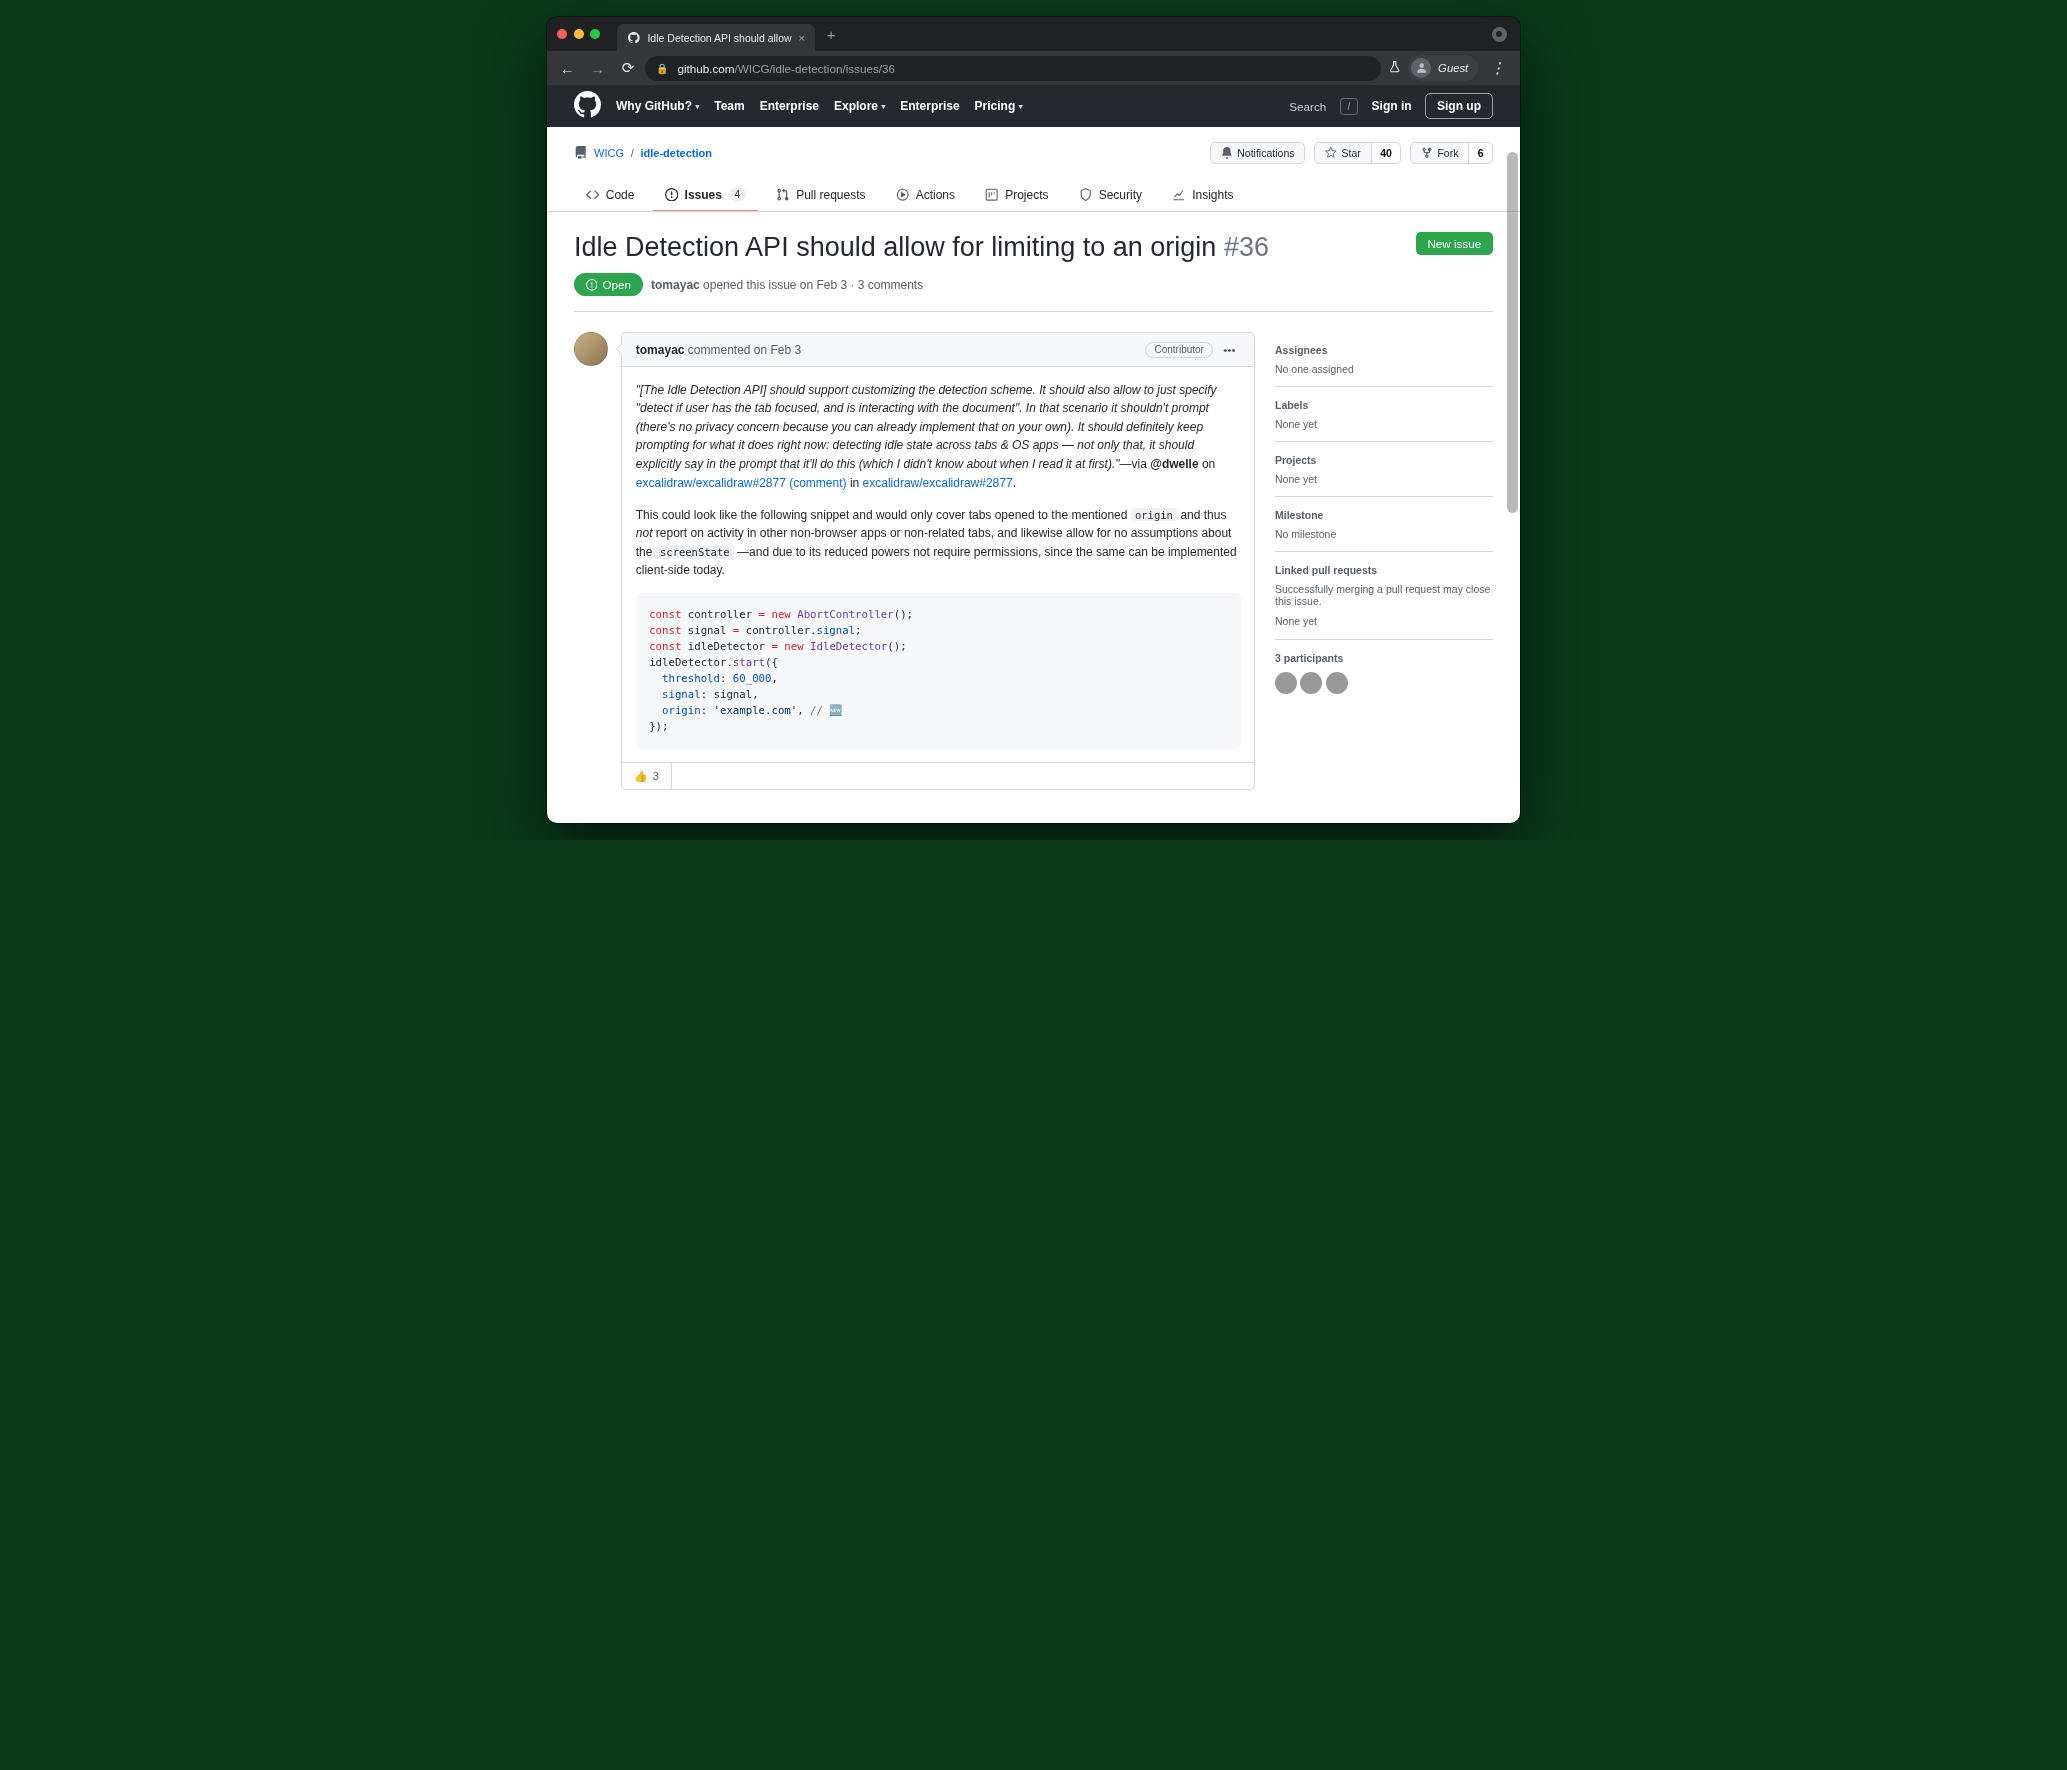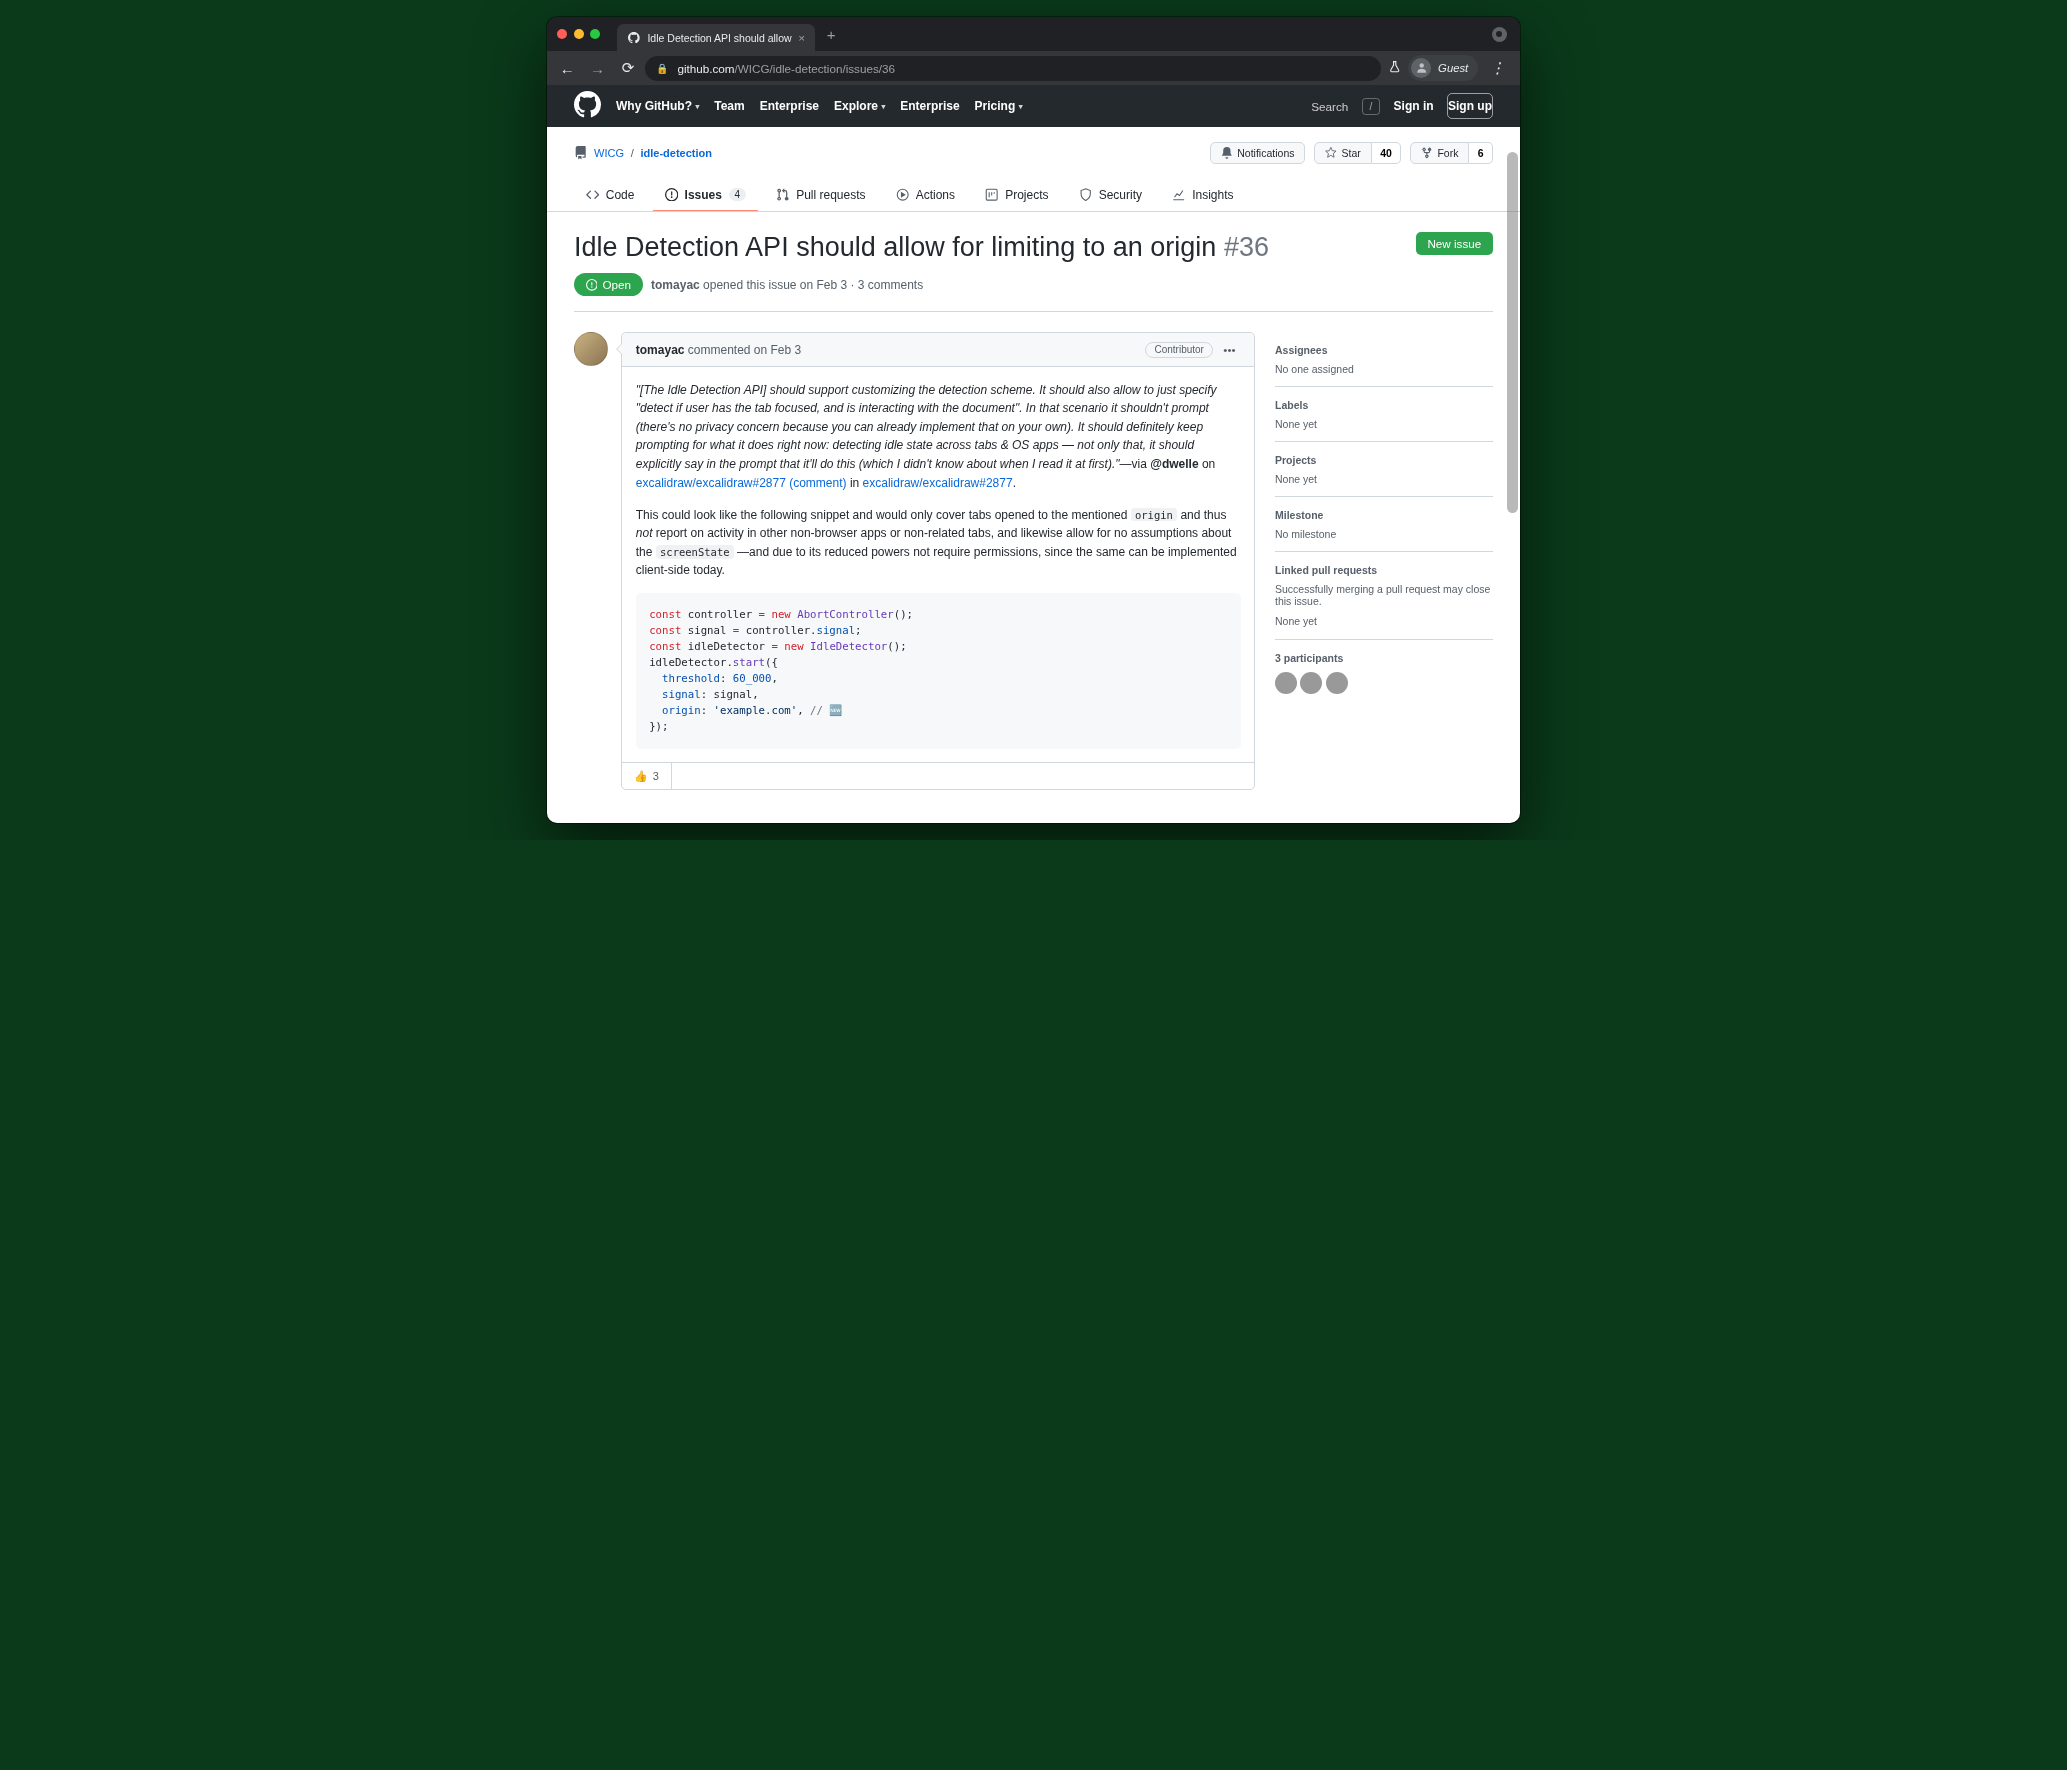--- a/index.html
+++ b/index.html
@@ -47,21 +47,21 @@
   
   .gh-header { background:#24292e; color:#fff; height:42px; display:flex; align-items:center; padding:0 27px; font-size:12px; }
   .gh-logo { margin-right:15px; }
   .gh-nav { display:flex; gap:15px; align-items:center; }
   .gh-nav-item { color:#fff; font-weight:600; display:flex; align-items:center; gap:3.4px; }
   .caret { font-size:7.6px; opacity:.8; }
   .gh-right { margin-left:auto; display:flex; align-items:center; gap:13.4px; }
   .search-link { color:rgba(255,255,255,.75); font-size:11.7px; }
   .slash-hint { border:0.8px solid rgba(255,255,255,.3); border-radius:3.4px; width:18.5px; height:17px; display:flex; align-items:center; justify-content:center; color:rgba(255,255,255,.55); font-size:10px; }
   .signin { color:#fff; font-weight:600; }
-  .signup { border:0.8px solid rgba(255,255,255,.55); border-radius:5px; padding:5px 0; font-weight:600; }
+  .signup { border:0.8px solid rgba(255,255,255,.55); border-radius:5px; padding:5px 11px; font-weight:600; }
   
   .repohead { padding: 15px 27px 0; border-bottom:0.8px solid #d0d7de; }
   .repohead-top { display:flex; align-items:center; justify-content:space-between; }
   .breadcrumbs { display:flex; align-items:center; gap:6.7px; font-size:11px; color:#57606a; }
   .breadcrumbs a { color:#0969da; text-decoration:none; }
   .breadcrumbs strong a { font-weight:600; }
   .repo-actions { display:flex; gap:8.4px; }
   .btn { border:0.8px solid #d0d7de; background:#f6f8fa; color:#24292f; border-radius:5px; font-size:10.5px; font-weight:500; padding:4.2px 10px; display:inline-flex; align-items:center; gap:5px; }
   .btn-group { display:inline-flex; }
   .btn-group .btn:first-child { border-top-right-radius:0; border-bottom-right-radius:0; }

